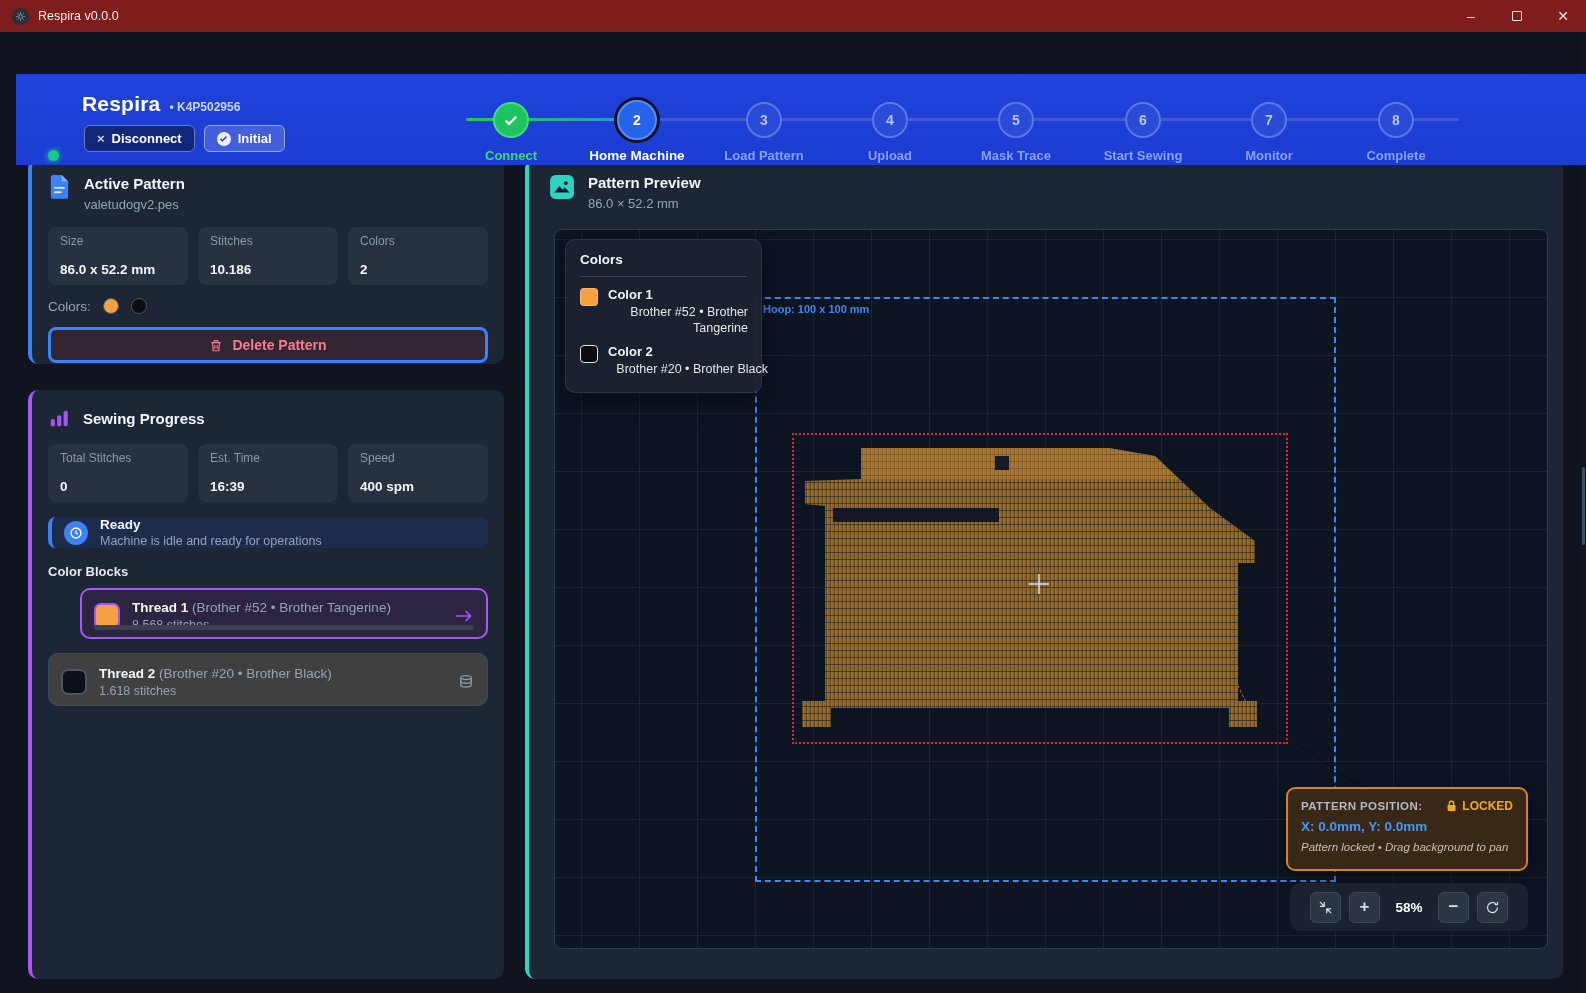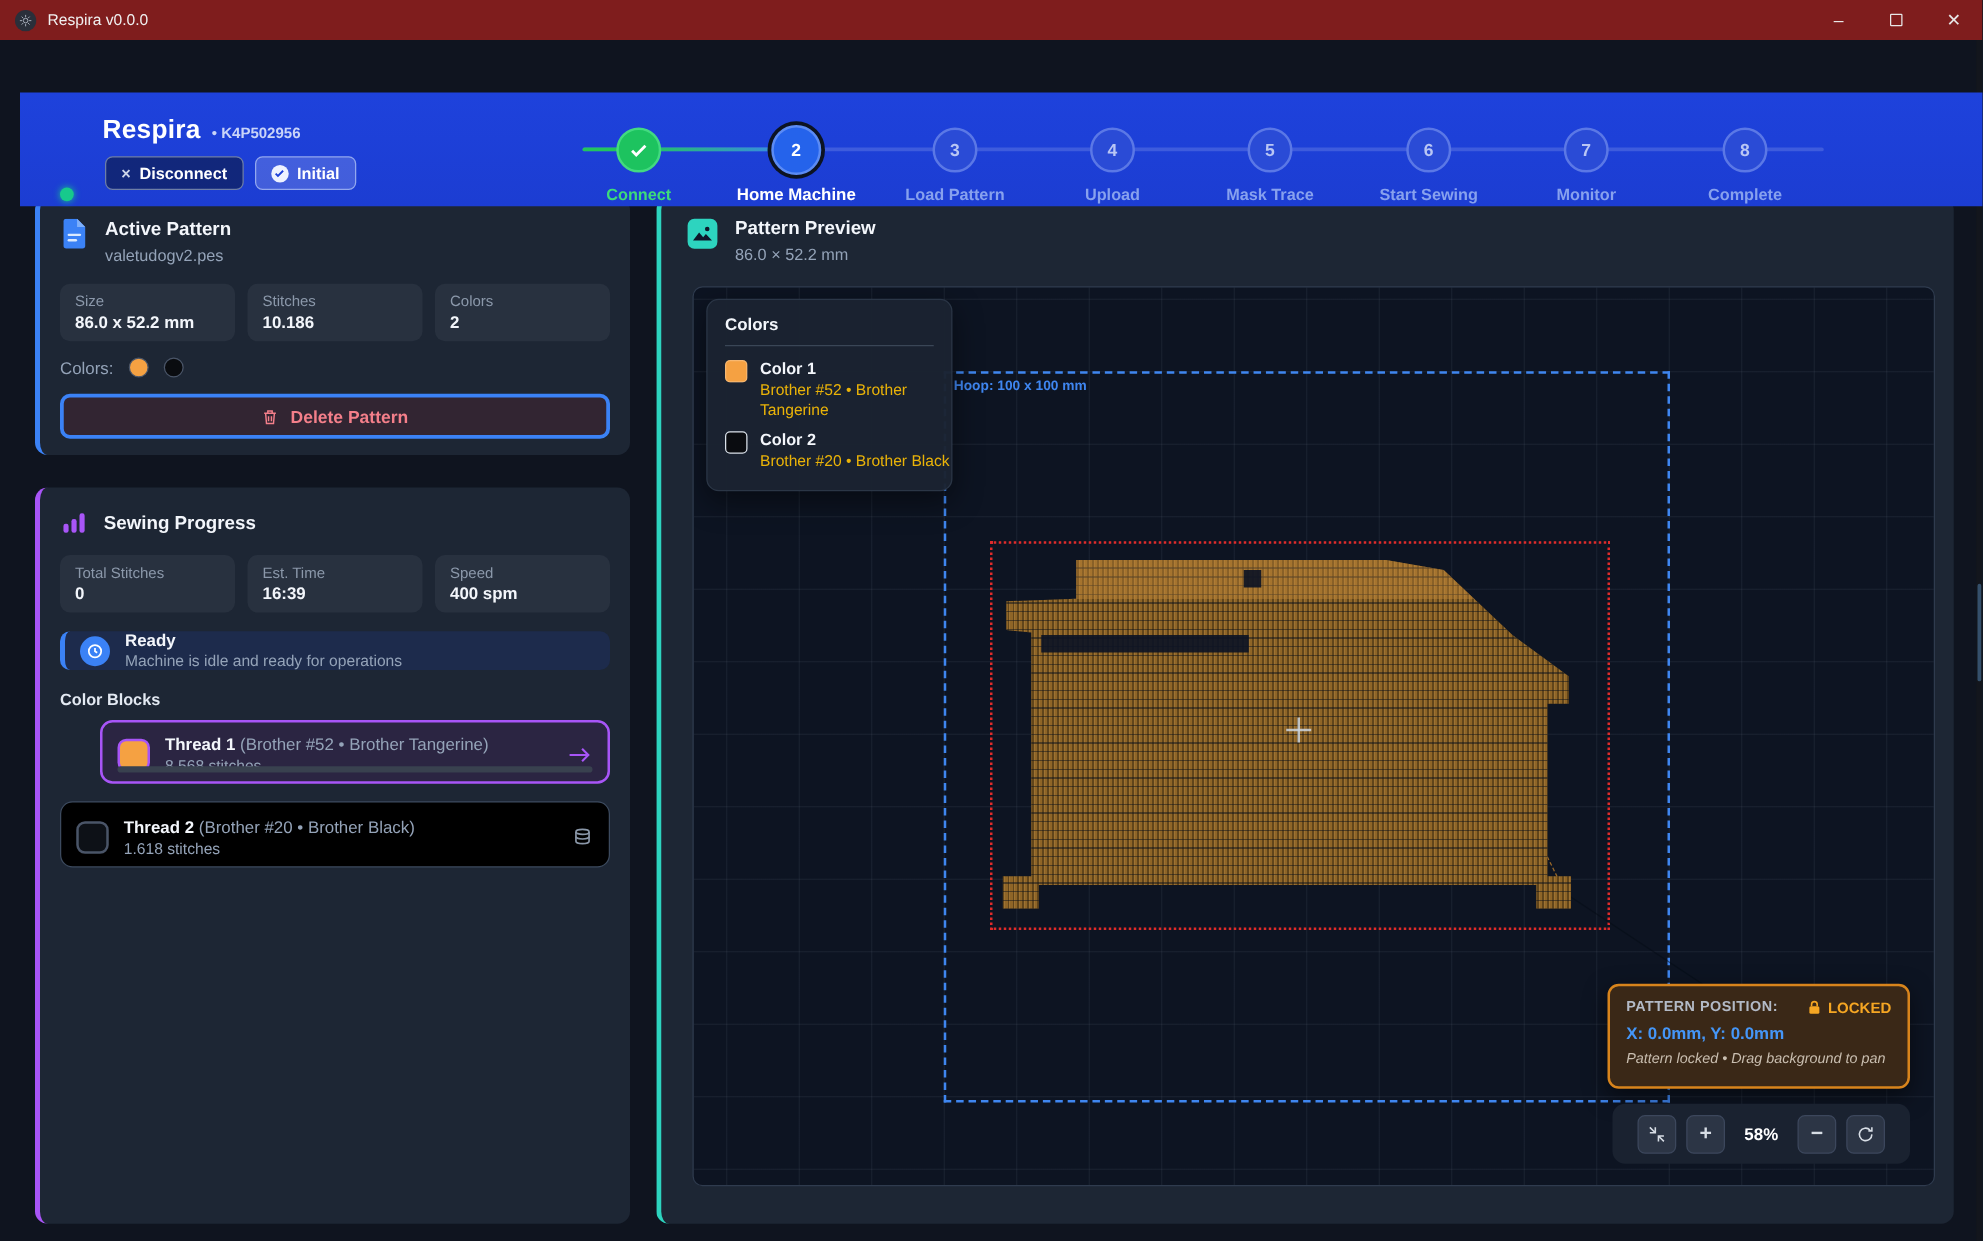--- a/index.html
+++ b/index.html
@@ -58,21 +58,21 @@
   .card.purple-edge { border-left:4px solid #a855f7; }
   .card.teal-edge   { border-left:4px solid #2dd4bf; }
 
   .card-head { display:flex; align-items:flex-start; gap:13px; }
   .card-title { font-size:15px; font-weight:bold; color:#f3f6fb; }
   .card-sub { font-size:13px; color:#94a3b8; margin-top:5px; }
 
   .statrow { display:flex; gap:10px; margin-top:15px; }
   .statbox { flex:1; background:#28313f; border-radius:8px; padding:7px 12px 8px; }
   .statbox .slabel { font-size:12px; color:#8b98aa; }
-  .statbox .svalue { font-size:13.5px; font-weight:bold; color:#f3f6fb; margin-top:2px; }
+  .statbox .svalue { font-size:13.5px; font-weight:bold; color:#f3f6fb; margin-top:14px; }
 
   .colorsrow { display:flex; align-items:center; gap:12px; margin-top:13px; }
   .colorsrow .clabel { font-size:13.5px; color:#94a3b8; }
   .dot16 { width:16px; height:16px; border-radius:50%; border:1px solid #4a5568; }
 
   .delete-btn { margin-top:13px; height:36px; width:100%; border-radius:8px;
     background:rgba(190,30,40,.13); border:3px solid #3b82f6;
     display:flex; align-items:center; justify-content:center; gap:9px;
     color:#f47f8a; font-size:14px; font-weight:bold; }
 
@@ -80,21 +80,21 @@
     border-radius:8px; padding:0 12px; display:flex; align-items:center; gap:12px; }
   .clockball { width:24px; height:24px; border-radius:50%; background:#3b82f6; flex:0 0 auto;
     display:flex; align-items:center; justify-content:center; }
   .status-title { font-size:13.5px; font-weight:bold; color:#f3f6fb; }
   .status-detail { font-size:12.5px; color:#94a3b8; margin-top:2px; }
 
   .blocks-label { margin-top:16px; font-size:13px; font-weight:bold; color:#e3e9f2; }
 
   .thread { position:relative; margin-top:9px; border-radius:10px; padding:10px 12px 14px; }
   .thread.active { background:#2b2542; border:2px solid #a855f7; }
-  .thread.idle { background:#000000; border:1px solid #3c4a5e; }
+  .thread.idle { background:#404040; border:1px solid #3c4a5e; }
   .thread-row { display:flex; align-items:center; gap:12px; }
   .swatch26 { width:26px; height:26px; border-radius:7px; flex:0 0 auto; }
   .thread.active .swatch26 { border:2px solid #a855f7; }
   .thread.idle .swatch26 { border:2px solid #4a5568; }
   .thread-name { font-size:13.5px; color:#94a3b8; }
   .thread-name b { color:#f3f6fb; }
   .thread-st { font-size:12.5px; color:#94a3b8; margin-top:3px; }
   .thread-end { margin-left:auto; }
   .pbar { position:absolute; left:12px; right:12px; bottom:7px; height:5px;
     background:#39414f; border-radius:3px; overflow:hidden; }
@@ -140,21 +140,21 @@
   .crosshair::after  { content:""; position:absolute; left:-1px; top:-10px; width:2px; height:20px; background:rgba(203,213,225,.85); }
 
   .legend { position:absolute; left:10px; top:9px; width:197px; border-radius:10px;
     background:rgba(27,35,49,.97); border:1px solid rgba(70,85,105,.4);
     box-shadow:0 8px 24px rgba(0,0,0,.45); padding:12px 14px 14px; }
   .legend-title { font-size:13.5px; font-weight:bold; color:#f3f6fb; }
   .legend hr { border:none; border-top:1px solid #3a4656; margin:9px 0 10px; }
   .legend-entry { display:flex; gap:10px; margin-top:8px; }
   .swatch18 { width:18px; height:18px; border-radius:4px; flex:0 0 auto; margin-top:1px; }
   .legend-entry .lname { font-size:13px; font-weight:bold; color:#f3f6fb; }
-  .legend-entry .ldesc { font-size:12.5px; color:#eab308; margin-top:3px; line-height:1.25; width:140px; }
+  .legend-entry .ldesc { font-size:12.5px; color:#e5e5e5; margin-top:3px; line-height:1.25; width:140px;text-align:right; }
 
   .pos-overlay { position:absolute; left:731px; top:557px; width:242px; height:84px;
     background:#3a2817; border:2px solid #d8841c; border-radius:9px; padding:10px 13px;
     box-shadow:0 6px 18px rgba(0,0,0,.5); }
   .pos-row1 { display:flex; align-items:center; justify-content:space-between; }
   .pos-label { font-size:11.5px; font-weight:bold; color:#b3bac6; letter-spacing:.4px; }
   .pos-locked { display:flex; align-items:center; gap:5px; font-size:12px; font-weight:bold; color:#f5a623; }
   .pos-coords { font-size:13.5px; font-weight:bold; color:#4596f7; margin-top:6px; }
   .pos-hint { font-size:11.5px; font-style:italic; color:#c9beb0; margin-top:7px; }
 

